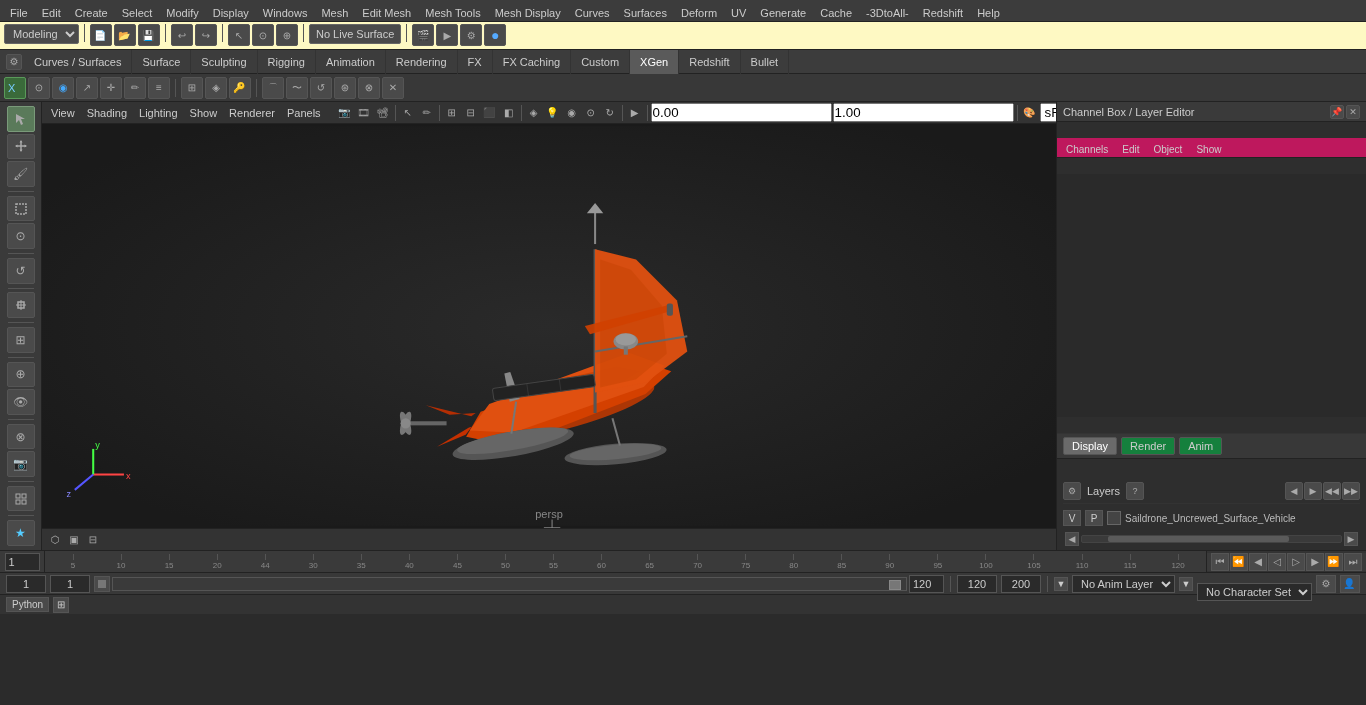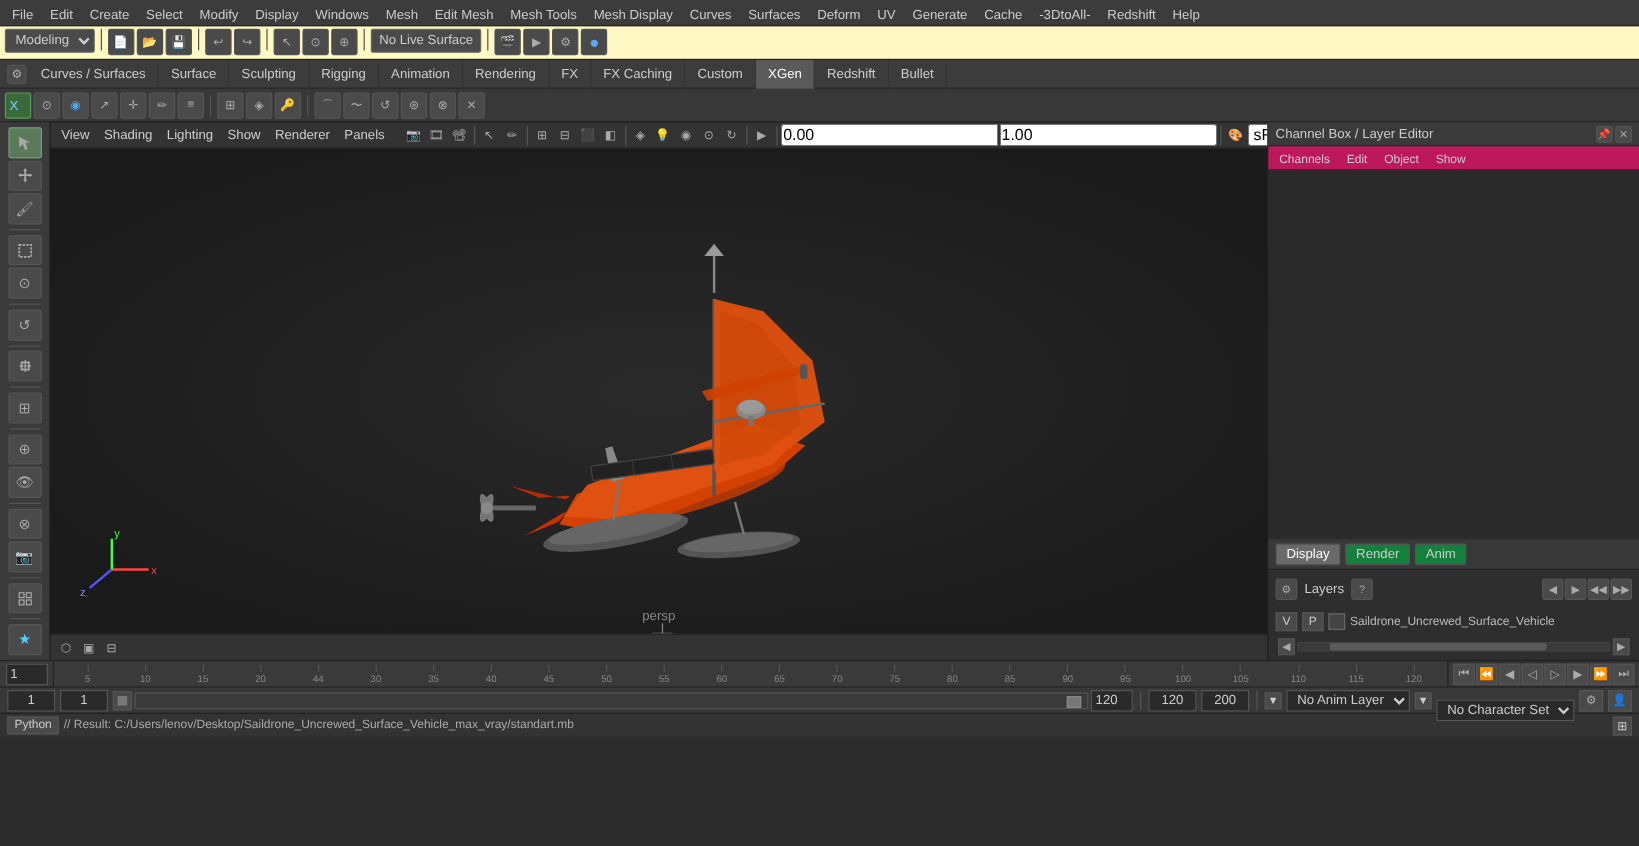--- a/index.html
+++ b/index.html
@@ -209,20 +209,21 @@
       height: 100%;
     }
 
     
     #right-panel {
       width: 310px;
       background: #2e2e2e;
       border-left: 1px solid #222;
       display: flex;
       flex-direction: column;
+      gap: 16px;
     }
     #right-panel-header {
       display: flex;
       align-items: center;
       justify-content: space-between;
       background: #3a3a3a;
       height: 20px;
       padding: 0 6px;
       border-bottom: 1px solid #222;
       font-size: 11px;
@@ -1033,15 +1034,14 @@
   <select id="char-set-select" class="char-set-select">
     <option>No Character Set</option>
   </select>
 
   <div class="playback-btn" style="width:20px;">⚙</div>
   <div class="playback-btn" style="width:20px;">👤</div>
 </div>
 
 <div id="status-bar">
   <div id="python-label">Python</div>
-  <span id="status-text">// Result: C:/Users/lenov/Desktop/Saildrone_Uncrewed_Surface_Vehicle_max_vray/standart.mb</span>
   <div id="status-icon">⊞</div>
 </div>
 
 </body></html>

